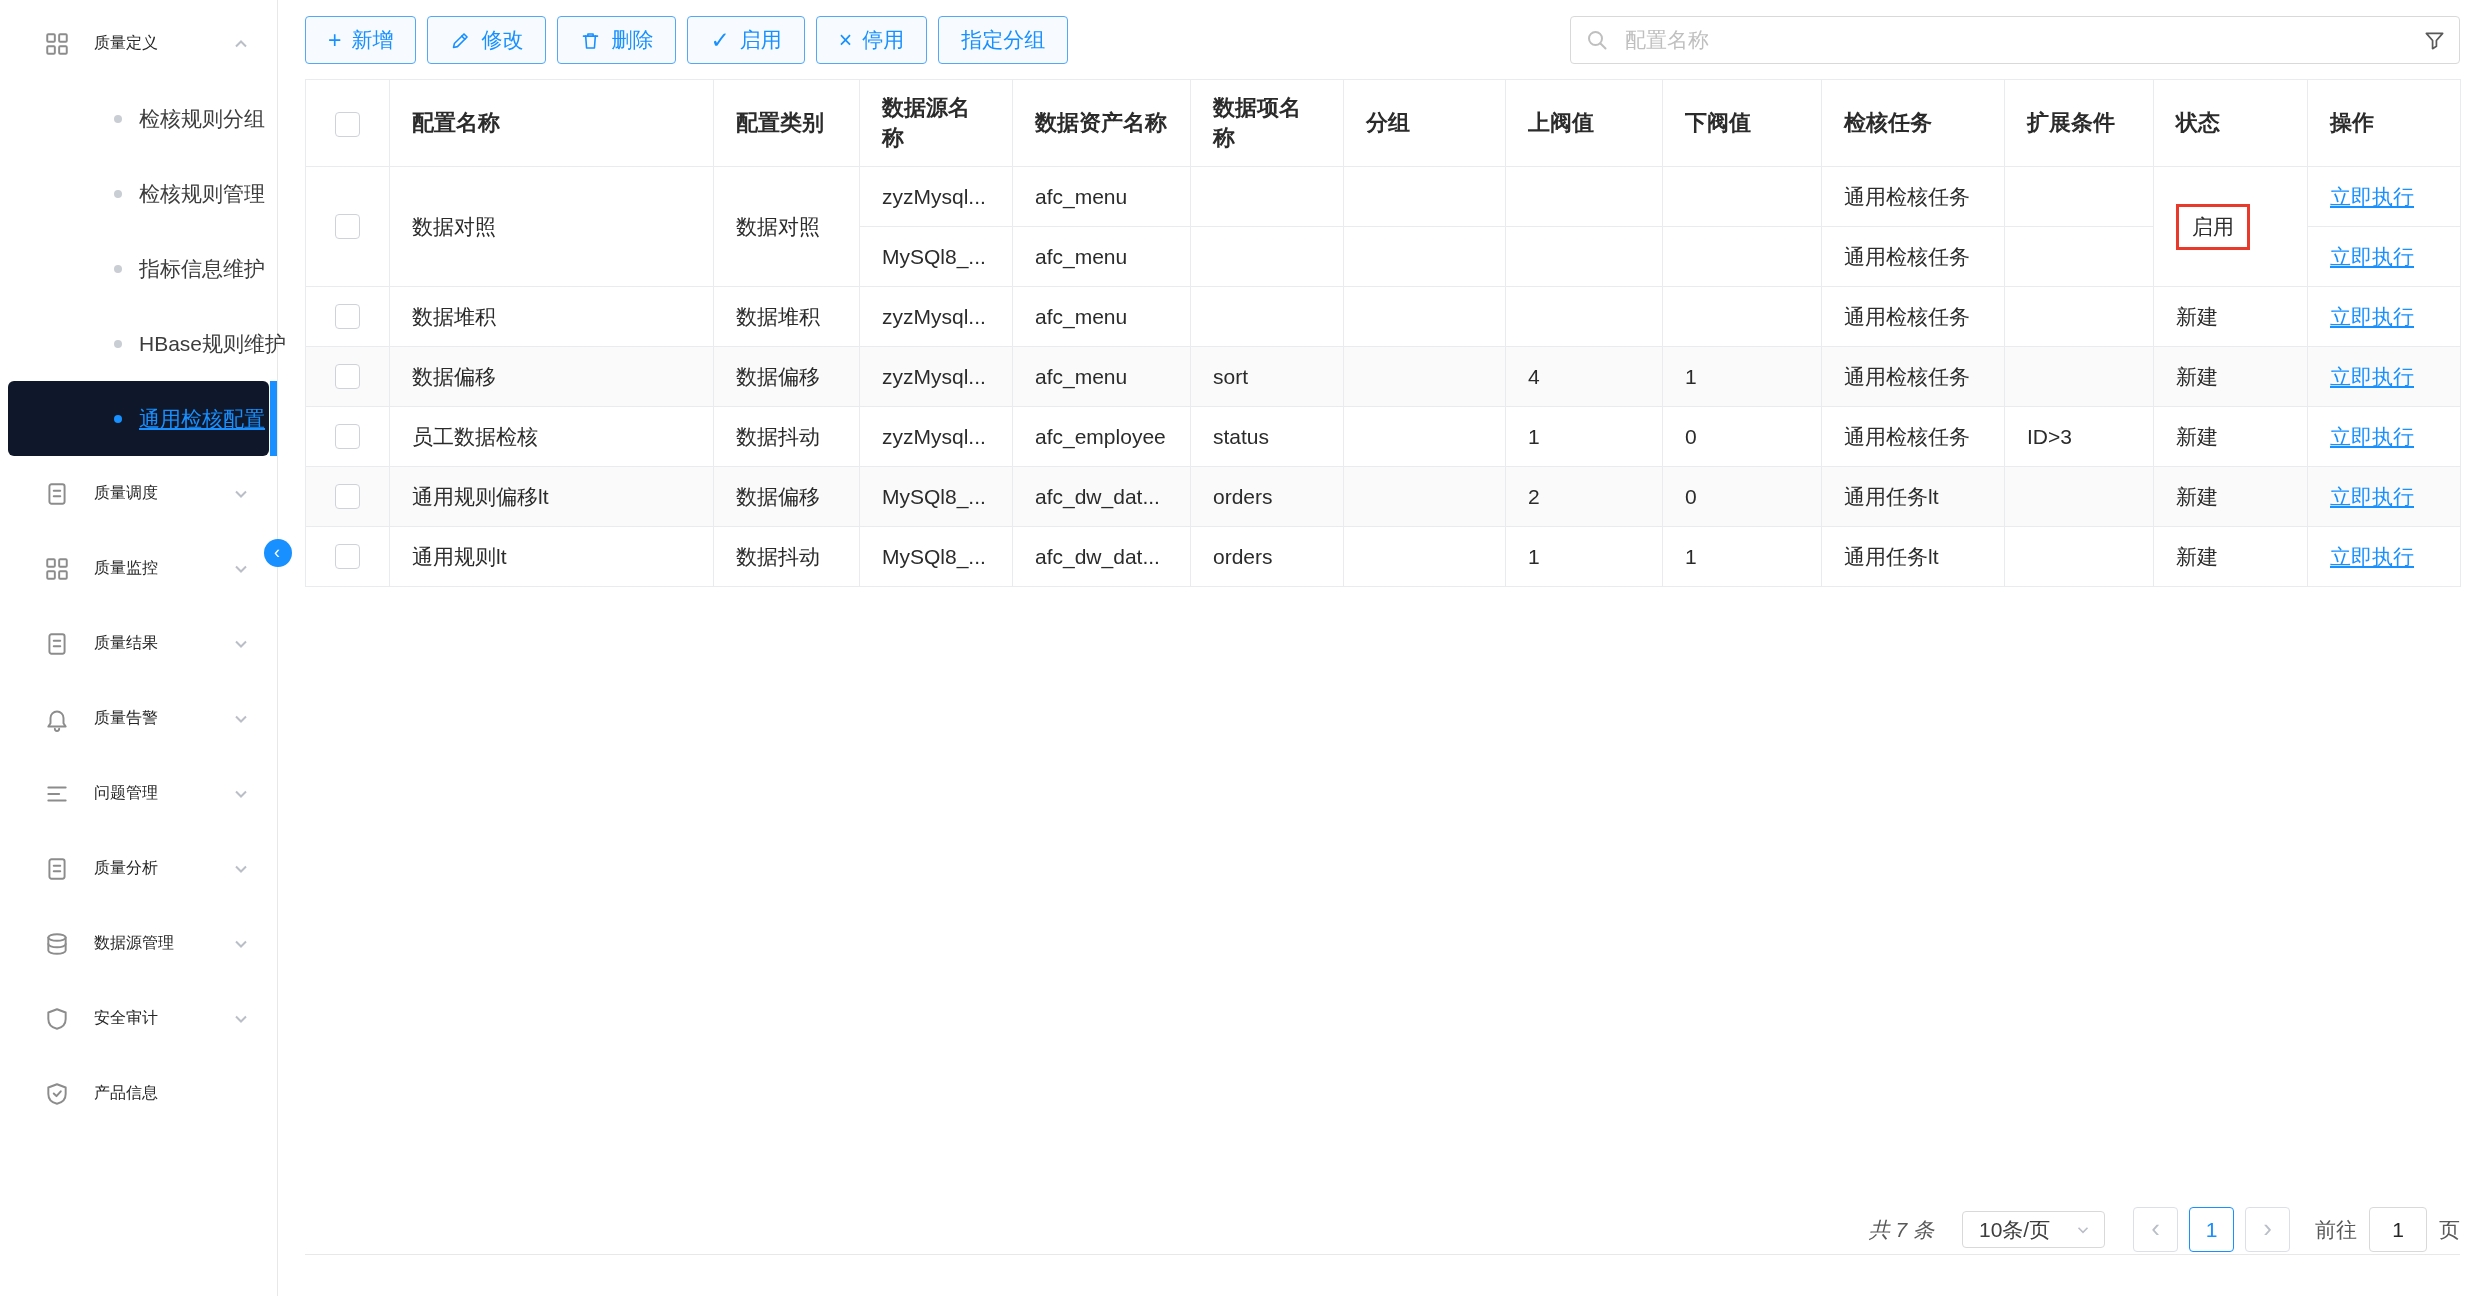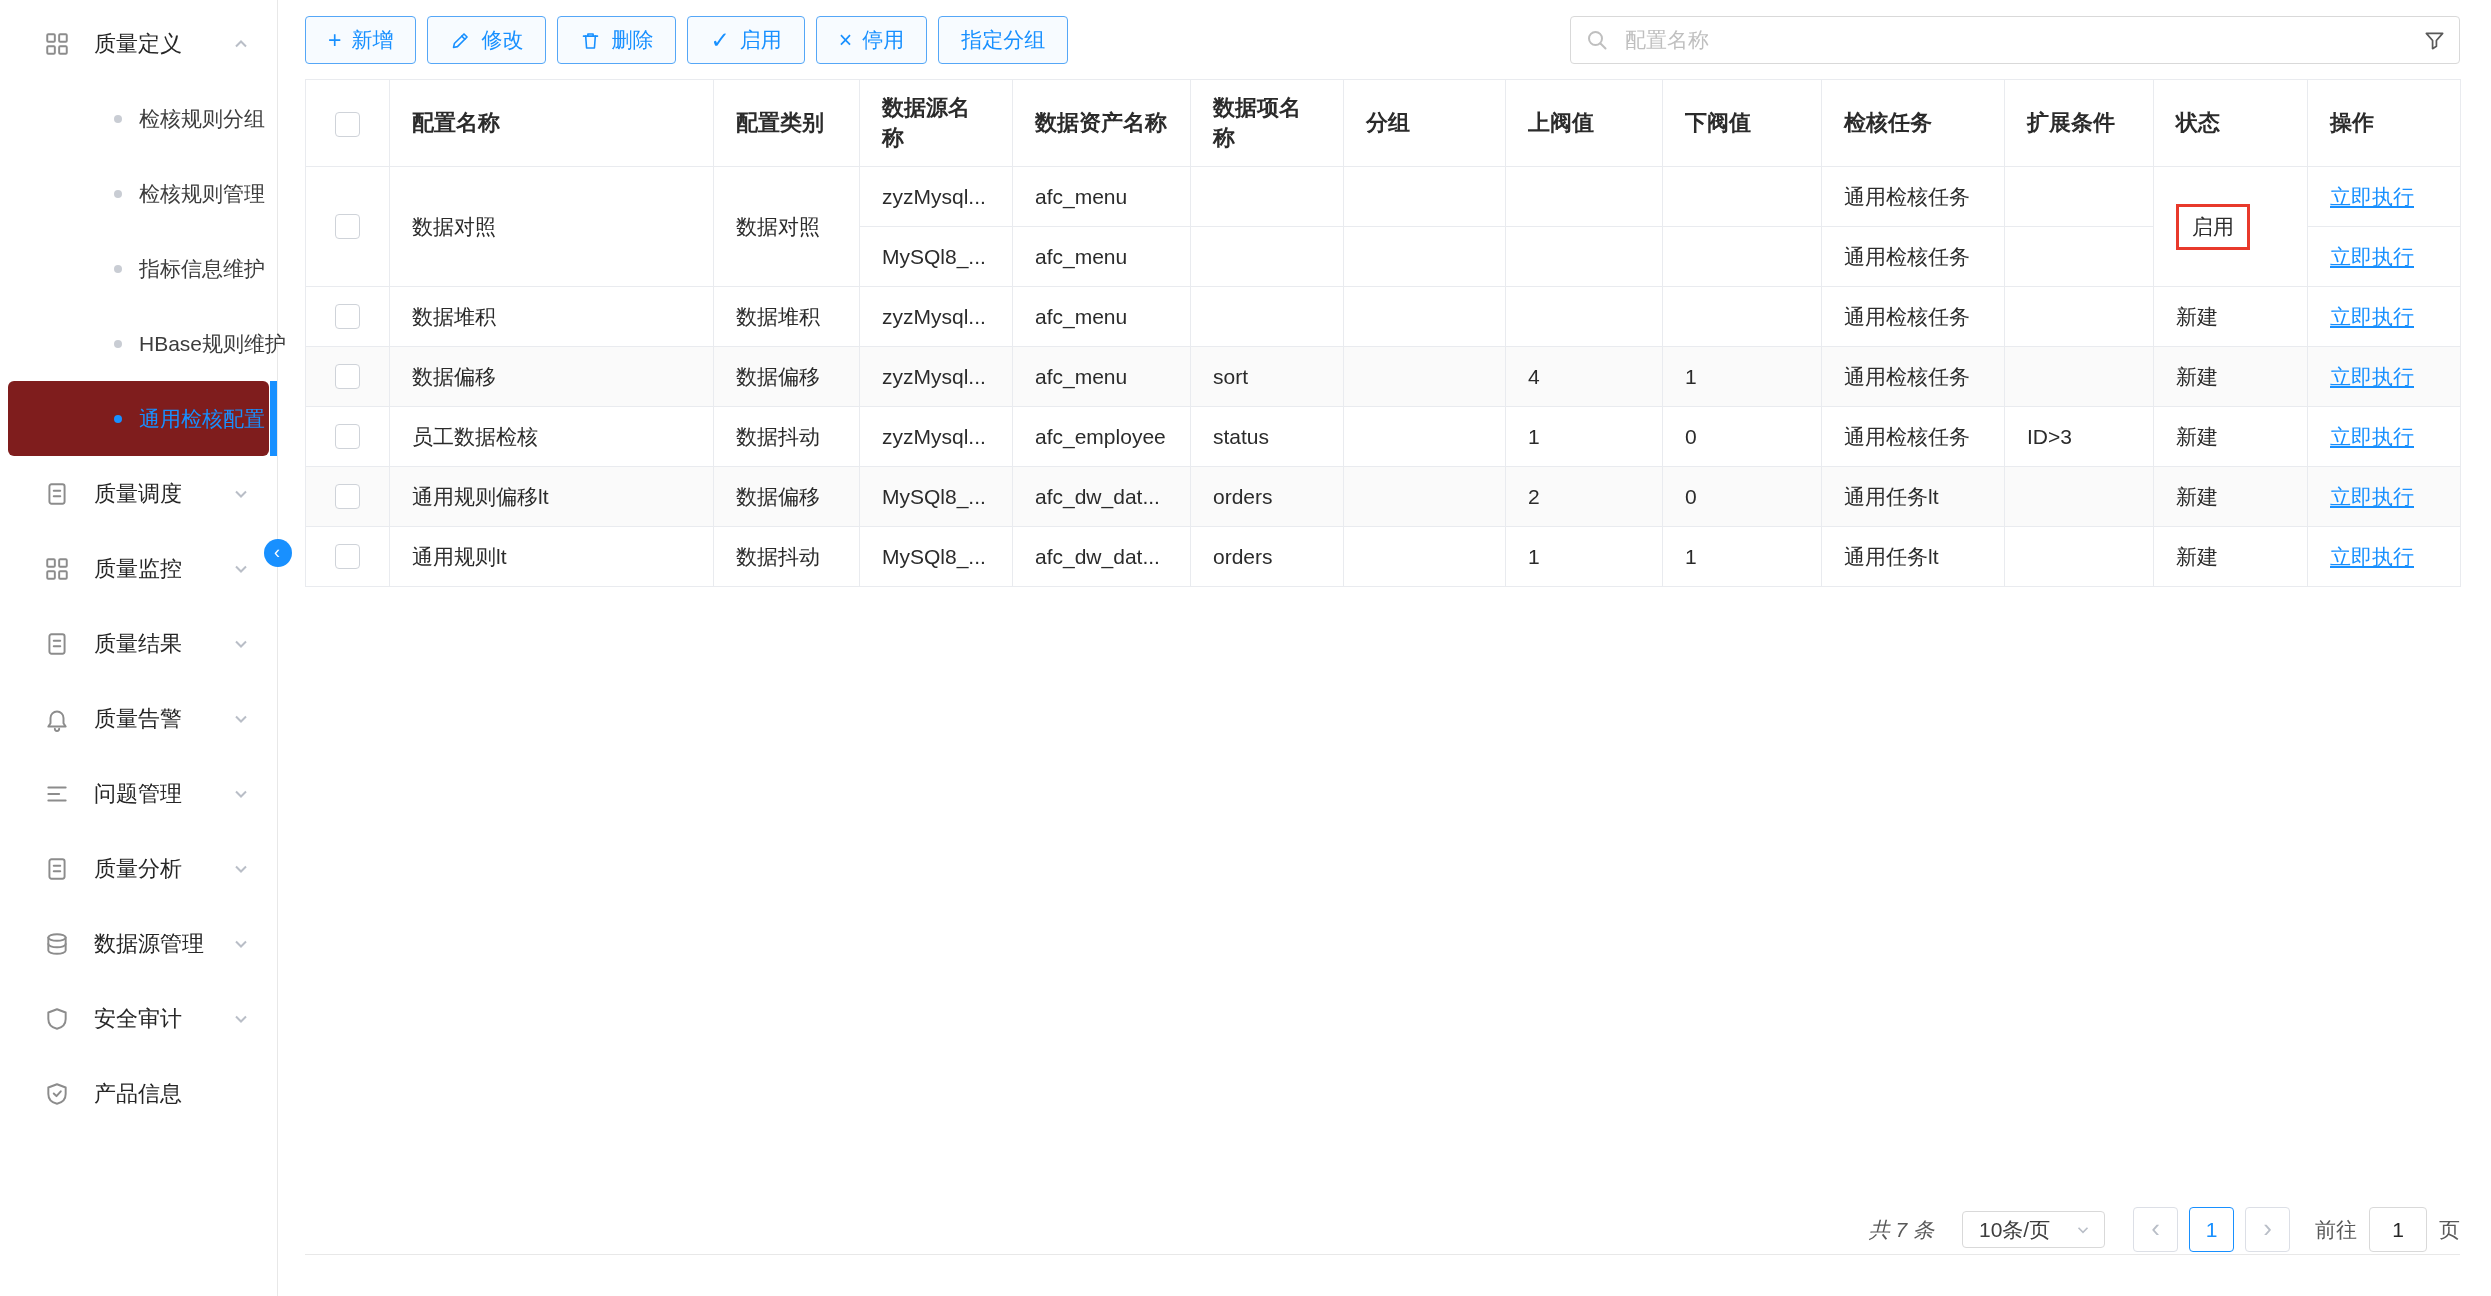--- a/index.html
+++ b/index.html
@@ -10,25 +10,25 @@
     font-family:"Liberation Sans","DejaVu Sans",sans-serif;
     overflow:hidden;
   }
   .app { display:flex; width:100%; height:100%; position:relative; }
 
   
   .sidebar { width:278px; min-width:278px; height:100%; border-right:1px solid #e8e8e8; padding-top:6px; background:#fff; }
   .nav-item { height:75px; display:flex; align-items:center; padding:0 26px 0 42px; cursor:pointer; }
   .nav-icon { width:30px; height:30px; margin-right:22px; color:#8c8c8c; display:flex; align-items:center; justify-content:center; }
   .nav-icon svg { stroke:#8c8c8c; fill:none; stroke-width:1.8; stroke-linecap:round; stroke-linejoin:round; }
-  .nav-label { font-size:22px; color:#262626; flex:1; white-space:nowrap; }
+  .nav-label { font-size:16px; color:#262626; flex:1; white-space:nowrap; }
   .nav-chevron { margin-left:auto; display:flex; }
   .nav-sub { height:75px; display:flex; align-items:center; margin:0 8px; padding-left:106px; border-radius:6px; font-size:21px; color:#3d3d3d; cursor:pointer; position:relative; white-space:nowrap; }
   .nav-sub .dot { width:8px; height:8px; border-radius:50%; background:#c9cdd4; margin-right:17px; flex:0 0 auto; }
-  .nav-sub.active { background:#7f1d1d; color:#1890ff; }
+  .nav-sub.active { background:#0f172a; color:#1890ff;text-decoration:underline; }
   .nav-sub.active .dot { background:#1890ff; }
   .nav-sub.active::after { content:""; position:absolute; right:-8px; top:0; bottom:0; width:7px; background:#1890ff; }
   .collapse-btn { position:absolute; left:264px; top:539px; width:28px; height:28px; border-radius:50%; background:#1890ff; color:#fff; border:none; font-size:18px; line-height:1; display:flex; align-items:center; justify-content:center; cursor:pointer; z-index:9; padding:0 2px 2px 0; }
 
   
   .main { flex:1; display:flex; flex-direction:column; padding:16px 31px 0 27px; min-width:0; }
 
   .toolbar { display:flex; align-items:center; }
   .btn { height:48px; padding:0 22px; border:1px solid #55a7f7; background:#f7fbff; color:#1890ff; font-size:21px; border-radius:4px; display:inline-flex; align-items:center; gap:10px; margin-right:11px; cursor:pointer; font-family:inherit; white-space:nowrap; }
   .btn .bicon { font-size:23px; display:flex; align-items:center; line-height:1; }

